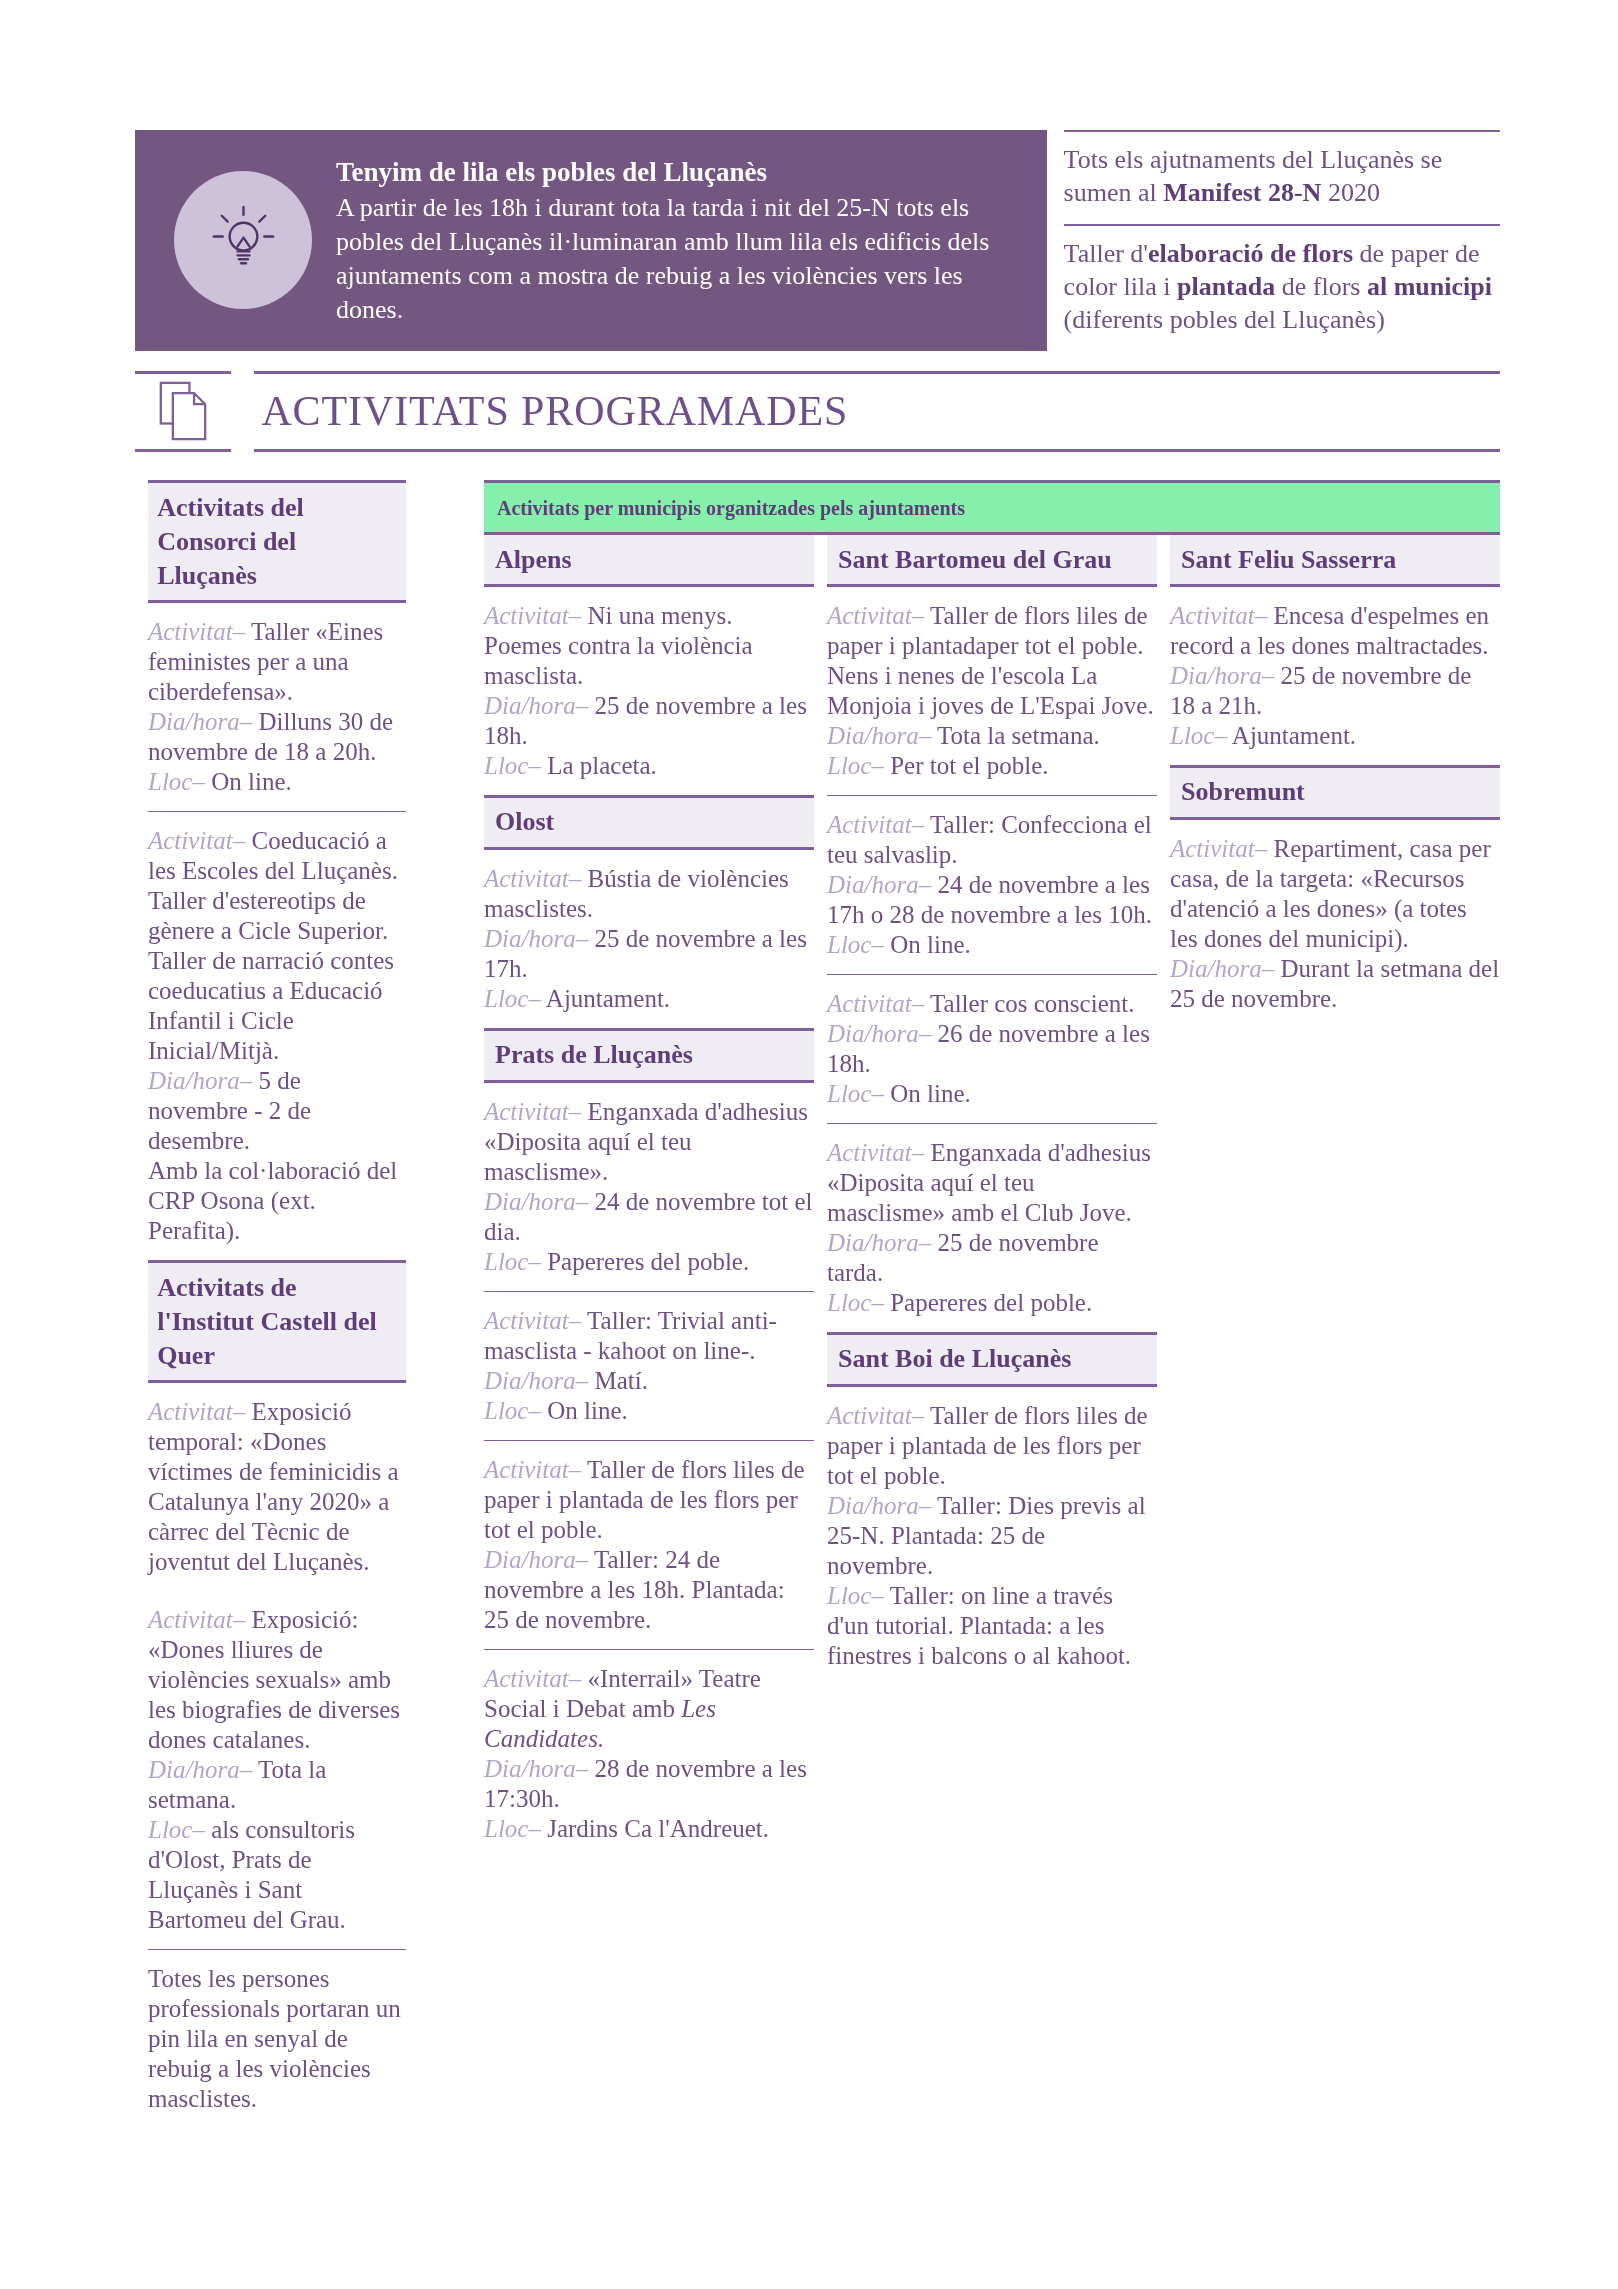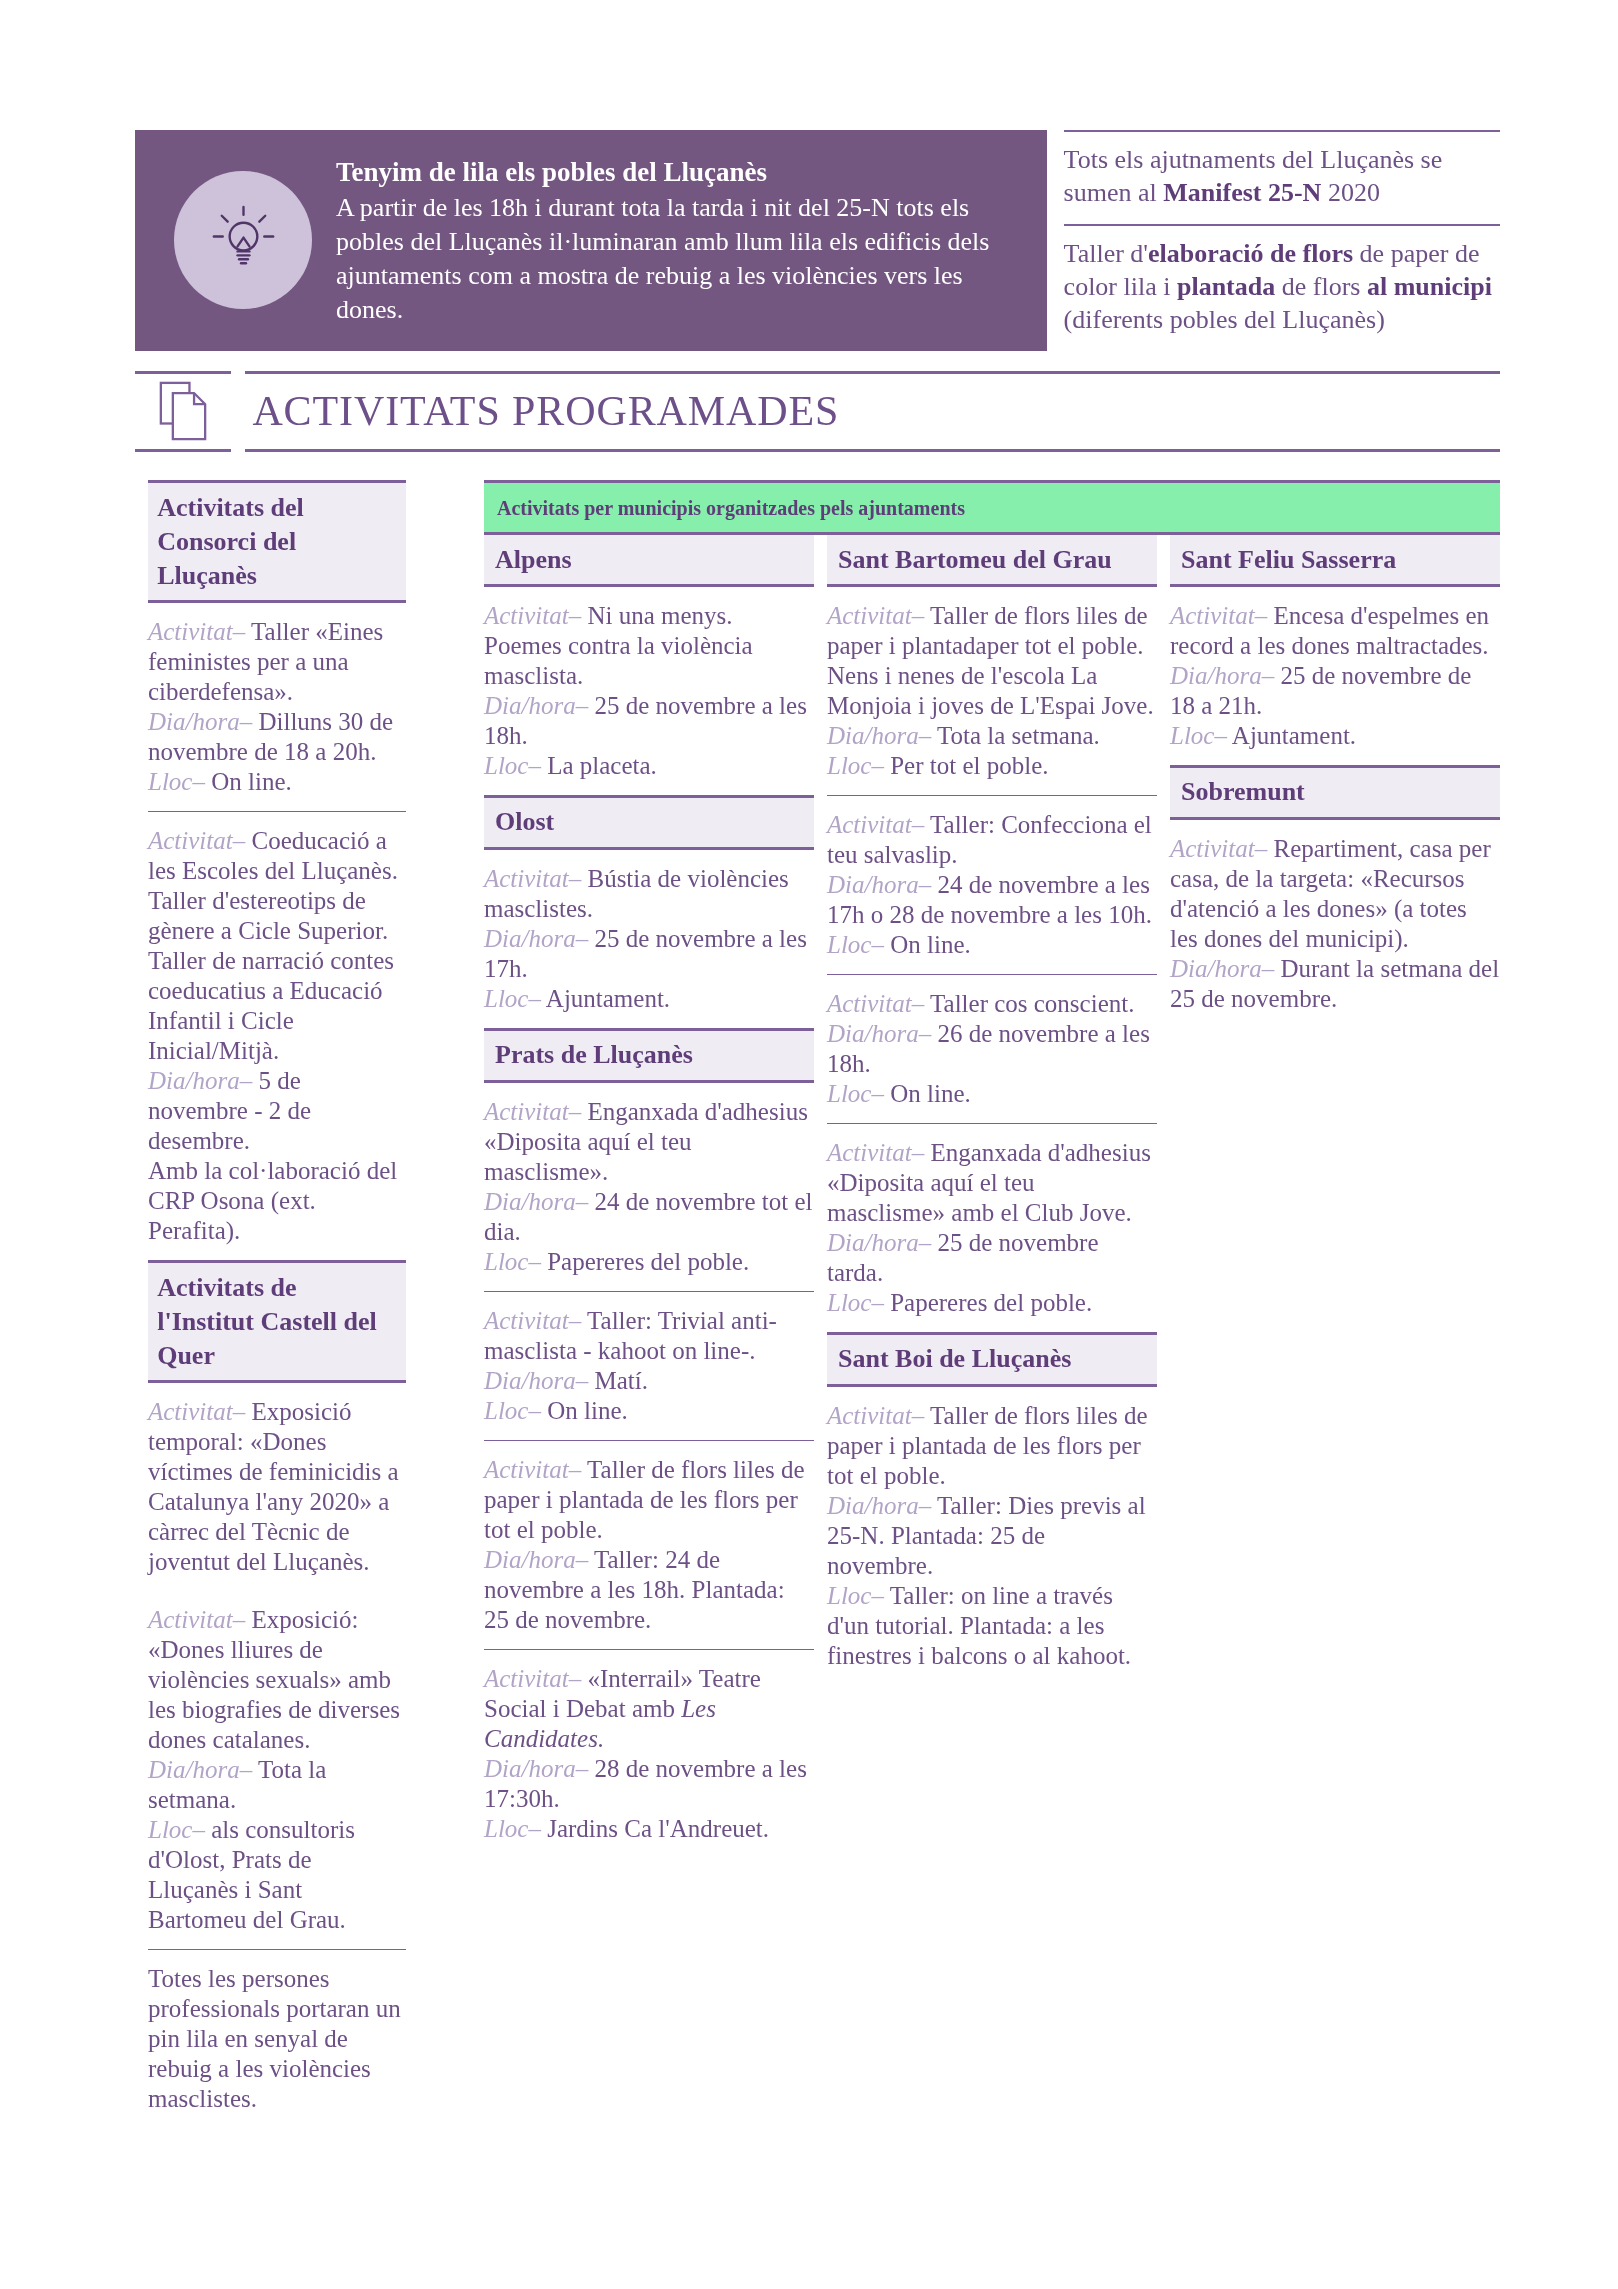--- a/index.html
+++ b/index.html
@@ -15,21 +15,21 @@
             display:flex; align-items:center; gap:24px; }
   .circle { width:138px; height:138px; min-width:138px; border-radius:50%; background:#cdc2da;
             display:flex; align-items:center; justify-content:center; }
   .banner-text { font-size:26px; line-height:34px; }
   .banner-title { font-weight:700; font-size:27px; line-height:37px; }
   
   .notes { flex:1; font-size:26px; line-height:33px; color:#6d5186; }
   .note { border-top:2.8px solid #7d5f99; padding:11px 0 14.8px; }
   .b { font-weight:700; color:#5e3d78; }
   
-  .band { display:flex; gap:14px; margin-top:20px; }
+  .band { display:flex; gap:23px; margin-top:20px; }
   .band-icon { width:96px; min-width:96px; border-top:3.7px solid #7d5f99; border-bottom:3.7px solid #7d5f99;
                display:flex; align-items:center; justify-content:center; padding:7.4px 0; }
   .band-title { flex:1; border-top:3.7px solid #7d5f99; border-bottom:3.7px solid #7d5f99;
                 font-size:42px; line-height:54px; font-weight:400; color:#6d4f8a;
                 padding:9.2px 0 9.2px 7.4px; letter-spacing:0.9px; display:flex; align-items:center; }
   
   .content { display:flex; margin-top:28px; align-items:flex-start;margin-left:13px; }
   .leftcol { width:258px; min-width:258px; font-size:25px; line-height:30px; }
   .rightarea { flex:1; margin-left:78px; }
   .sec-header { background:#efecf4; border-top:3.7px solid #7d5f99; border-bottom:3.7px solid #7d5f99;
@@ -70,21 +70,21 @@
             <path d="M66 41 h9"></path>
         </svg>
       </div>
       <div class="banner-text">
         <div class="banner-title">Tenyim de lila els pobles del Lluçanès</div>
         <div class="banner-body">A partir de les 18h i durant tota la tarda i nit del 25-N tots els pobles del Lluçanès il·luminaran amb llum lila els edificis dels ajuntaments com a mostra de rebuig a les violències vers les dones.</div>
       </div>
     </div>
 
     <div class="notes">
-      <div class="note"><span>Tots els ajutnaments del Lluçanès se sumen al </span><span class="b">Manifest 25-N</span><span> 2020</span></div>
+      <div class="note"><span>Tots els ajutnaments del Lluçanès se sumen al </span><span class="b">Manifest 28-N</span><span> 2020</span></div>
       <div class="note"><span>Taller d'</span><span class="b">elaboració de flors</span><span> de paper de color lila i </span><span class="b">plantada</span><span> de flors </span><span class="b">al municipi</span><span> (diferents pobles del Lluçanès)</span></div>
     </div>
   </div>
 
   <div class="band">
     <div class="band-icon">
       <svg width="48" height="61" viewBox="0 0 52 66" fill="none" stroke="#7d5f99" stroke-width="2.5" stroke-linejoin="miter">
         <rect x="2" y="2" width="31" height="44" fill="#ffffff"></rect>
         <path d="M15 13 h23 l12 12 v38 h-35 z" fill="#ffffff"></path>
         <path d="M38 13 v12 h12" fill="none"></path>

